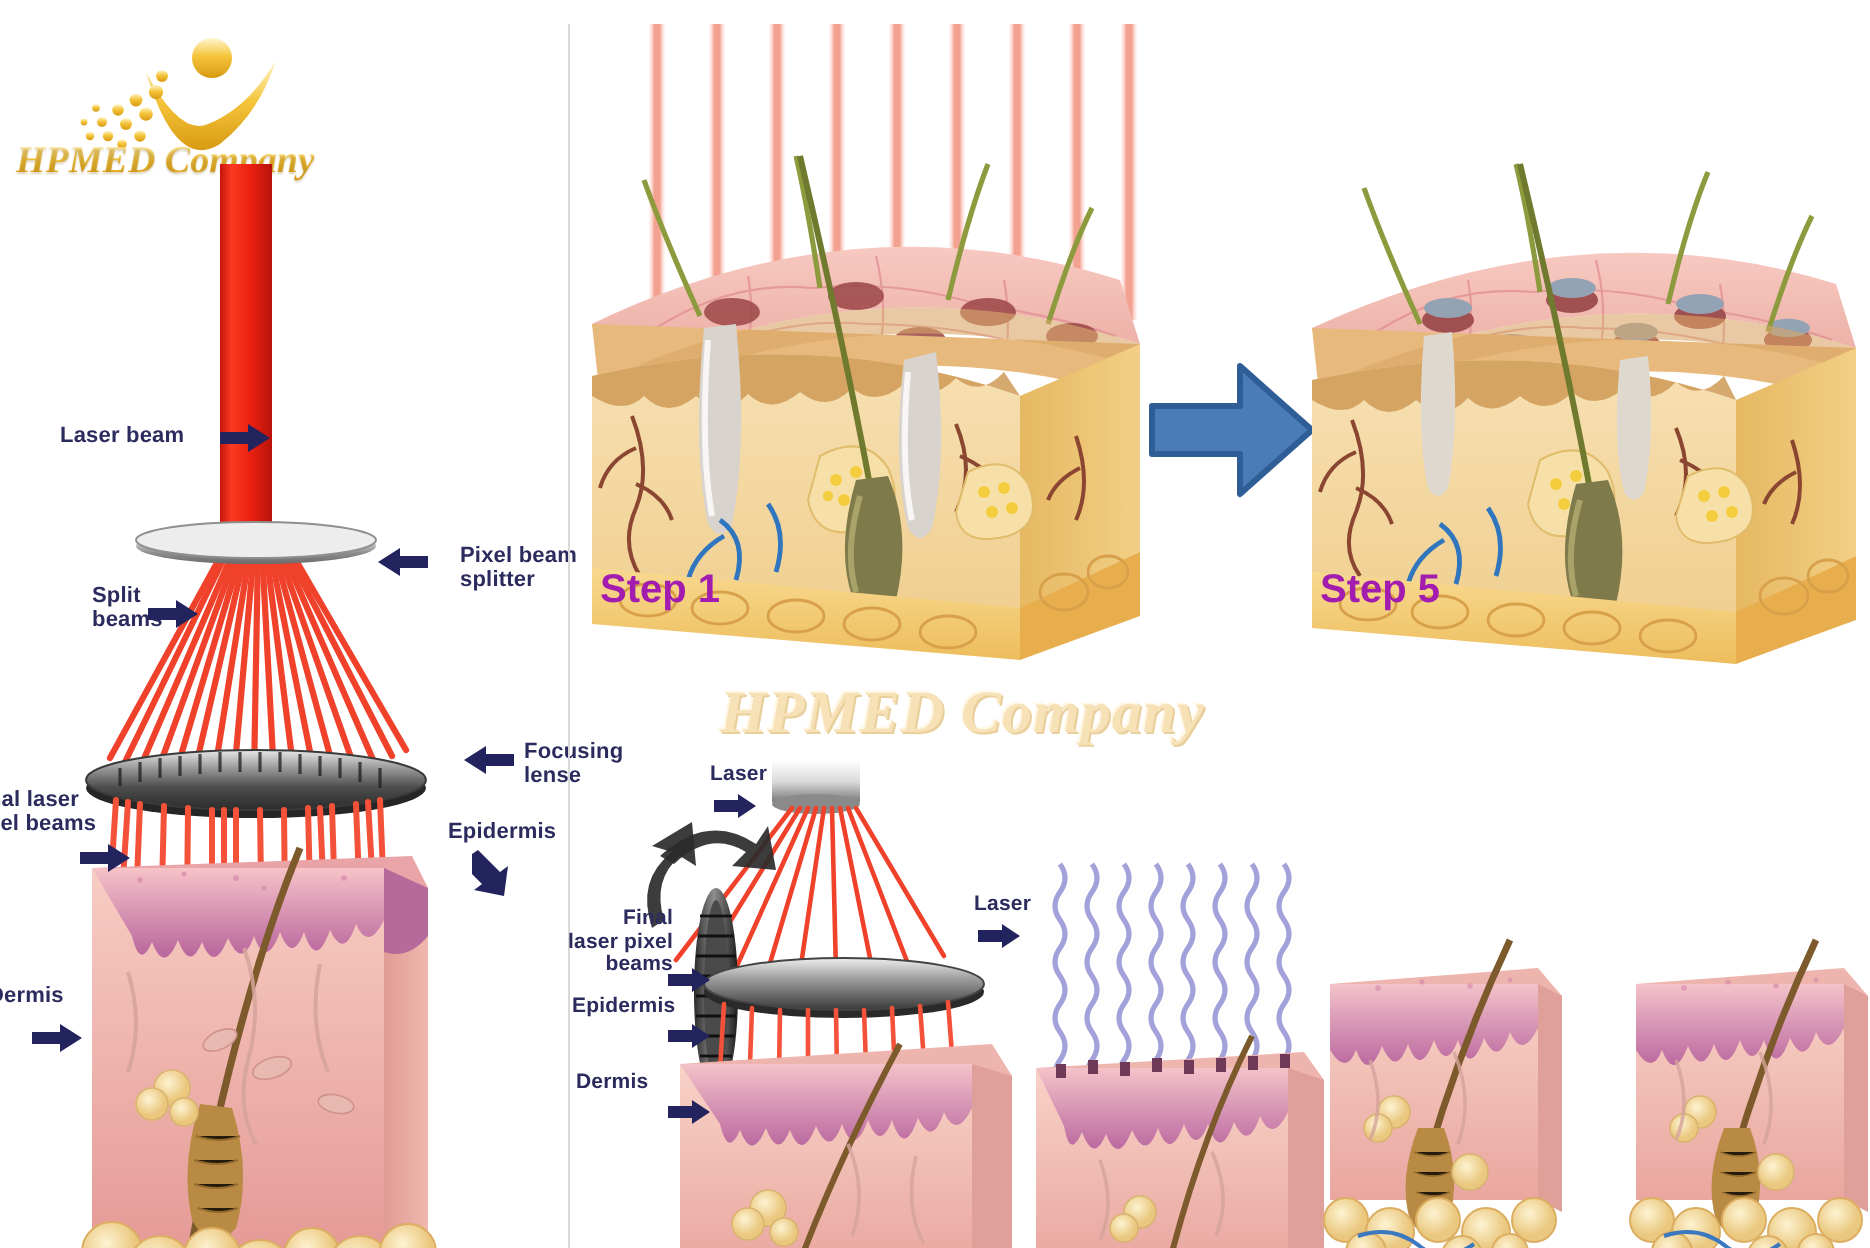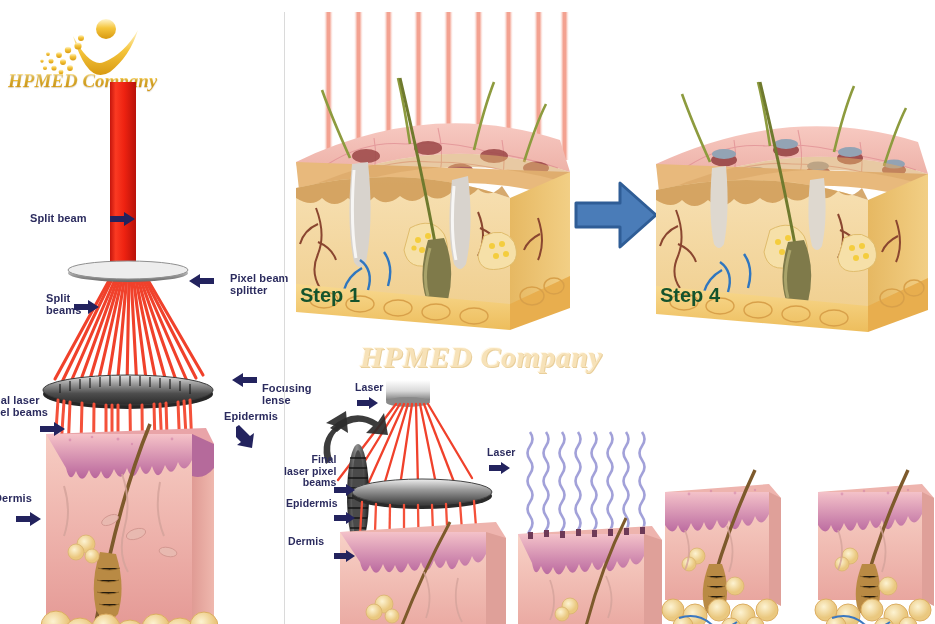--- a/index.html
+++ b/index.html
@@ -3,21 +3,21 @@
 <meta charset="utf-8">
 <style>
   html,body{margin:0;padding:0;background:#ffffff;}
   body{width:935px;height:624px;position:relative;overflow:hidden;
        font-family:"Liberation Sans",sans-serif;}
   .stage{position:absolute;left:0;top:12px;width:935px;height:624px;background:#fff;text-decoration:underline;}
   .abs{position:absolute;}
   .lbl{position:absolute;color:#2b2b5e;font-weight:bold;font-size:11px;
        line-height:12px;letter-spacing:.1px;white-space:pre;}
   .lbl.sm{font-size:10.5px;line-height:11.5px;text-align:right;}
-  .stepTxt{position:absolute;color:#14532d;font-weight:bold;font-size:20px;
+  .stepTxt{position:absolute;color:#a21caf;font-weight:bold;font-size:20px;
            font-family:"Liberation Sans",sans-serif;}
   .wm{position:absolute;font-weight:bold;font-style:italic;
       color:#f7e2b8;font-size:30px;letter-spacing:.5px;
       text-shadow:1px 1px 0 #e9cf9b, -1px -1px 0 #fff8e8;
       font-family:"Liberation Serif",serif;}
   .logoTxt{position:absolute;font-weight:bold;font-style:italic;font-size:19px;
       font-family:"Liberation Serif",serif;
       background:linear-gradient(180deg,#fff3c4 0%,#f3c33a 48%,#d99a14 100%);
       -webkit-background-clip:text;background-clip:text;color:transparent;
       text-shadow:0 1px 1px rgba(120,80,0,.25);}
@@ -235,38 +235,38 @@
       <g stroke="#3b78c0" stroke-width="2.6" fill="none">
         <path d="M60 560 q22 -8 40 6 q16 10 34 -2"></path>
         <path d="M140 566 q20 -8 38 4"></path>
       </g>
       <g stroke="#b4473a" stroke-width="2" fill="none">
         <path d="M72 570 q22 -6 38 6"></path>
       </g>
     </g>
   </svg>
 
-  <div class="lbl" style="left:30px;top:200px;">Split beam</div>
+  <div class="lbl" style="left:30px;top:200px;">Laser beam</div>
   <svg class="abs" style="left:110px;top:200px;" width="26" height="14">
     <path d="M0 4 h14 v-4 l11 7 l-11 7 v-4 h-14 z" fill="#23235e"></path>
     </svg>
 
   <div class="lbl" style="left:219px;top:260px;margin-left:11px;">Pixel beam
 splitter</div>
   <svg class="abs" style="left:188px;top:262px;" width="26" height="14">
     <path d="M26 4 h-14 v-4 l-11 7 l11 7 v-4 h14 z" fill="#23235e"></path>
     </svg>
 
   <div class="lbl" style="left:26px;top:280px;margin-left:20px;">Split
 beams</div>
   <svg class="abs" style="left:74px;top:288px;" width="26" height="14">
     <path d="M0 4 h14 v-4 l11 7 l-11 7 v-4 h-14 z" fill="#23235e"></path>
     </svg>
 
-  <div class="lbl" style="left:262px;top:358px;margin-top:12px;">Focusing
+  <div class="lbl" style="left:262px;top:358px;">Focusing
 lense</div>
   <svg class="abs" style="left:231px;top:361px;" width="26" height="14">
     <path d="M26 4 h-14 v-4 l-11 7 l11 7 v-4 h14 z" fill="#23235e"></path>
     </svg>
 
   <div class="lbl" style="left:-16px;top:382px;">Final laser
 pixel beams</div>
   <svg class="abs" style="left:40px;top:410px;" width="26" height="14">
     <path d="M0 4 h14 v-4 l11 7 l-11 7 v-4 h-14 z" fill="#23235e"></path>
     </svg>
@@ -533,21 +533,21 @@
       <ellipse cx="34" cy="230" rx="14" ry="8"></ellipse>
         <ellipse cx="70" cy="234" rx="14" ry="8"></ellipse>
       <ellipse cx="108" cy="238" rx="14" ry="8"></ellipse>
         <ellipse cx="146" cy="242" rx="14" ry="8"></ellipse>
       <ellipse cx="184" cy="246" rx="14" ry="8"></ellipse>
       <ellipse cx="242" cy="226" rx="12" ry="9"></ellipse>
         <ellipse cx="264" cy="216" rx="10" ry="8"></ellipse>
     </g>
   </svg>
 
-  <div class="stepTxt" style="left:660px;top:272px;">Step 4</div>
+  <div class="stepTxt" style="left:660px;top:272px;">Step 5</div>
 
   <div class="wm" style="left:360px;top:328px;">HPMED Company</div>
 
   <svg class="abs" style="left:300px;top:360px;" width="250" height="264" viewBox="0 0 250 264">
     <defs>
       <linearGradient id="emit" x1="0" y1="0" x2="0" y2="1">
         <stop offset="0%" stop-color="#ffffff"></stop>
           <stop offset="50%" stop-color="#d9d9d9"></stop>
         <stop offset="100%" stop-color="#6f6f6f"></stop>
       </linearGradient>

